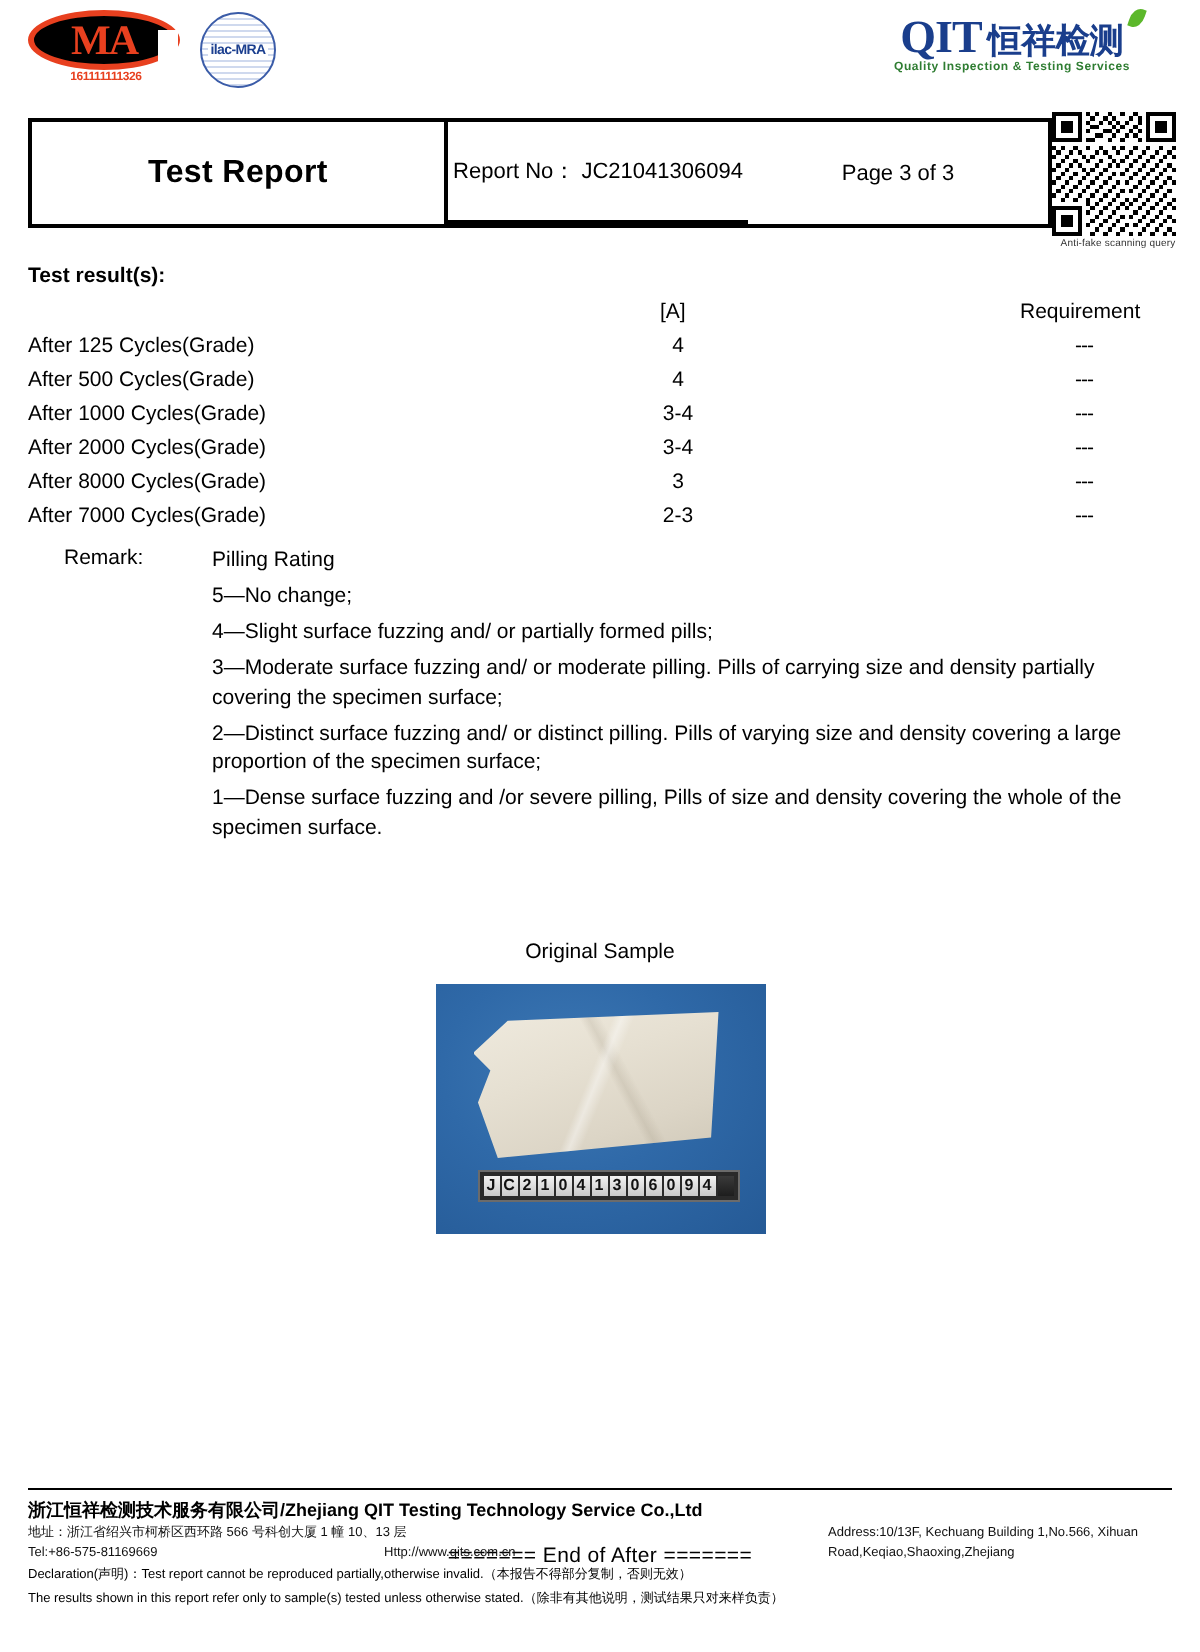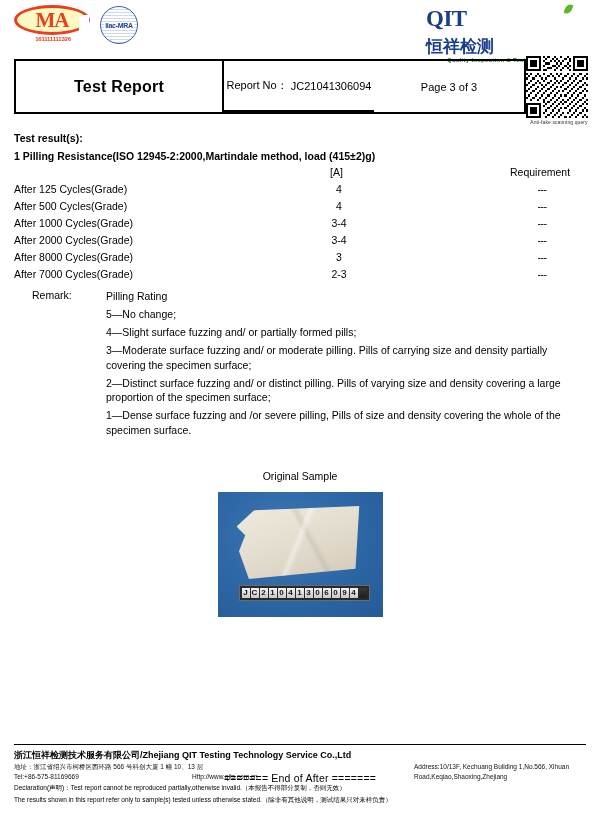--- a/index.html
+++ b/index.html
@@ -22,21 +22,21 @@
     width: 300px; height: 48px;
     display: flex; align-items: flex-start; gap: 8px;
   }
   .cma-wrap { width: 78px; text-align: center; padding-top: 3px; }
   .cma-mark {
     width: 76px; height: 30px;
     border: 3px solid #e8401f;
     border-radius: 50% / 50%;
     position: relative;
     display: flex; align-items: center; justify-content: center;
-    background: #fef9c3;
+    background: #000000;
   }
   .cma-mark span {
     font-family: "Liberation Serif", serif;
     font-weight: bold; font-size: 21px; color: #e8401f;
     letter-spacing: -1px; line-height: 1;
   }
   .cma-mark::after {
     content: ""; position: absolute; right: -2px; top: 7px;
     width: 10px; height: 16px; background: #fff;
   }
@@ -77,21 +77,21 @@
     font-style: italic; font-weight: bold;
     font-size: 17px; color: #3b3f8f; letter-spacing: -0.5px;
   }
   .cnas-text { font-size: 5px; line-height: 1.45; color: #333; padding-top: 1px; }
 
   
   .qit-brand {
     position: absolute; right: 14px; top: 6px;
     text-align: center; width: 160px;
   }
-  .qit-row { display: flex; align-items: baseline; justify-content: center; gap: 3px; flex-direction: column; }
+  .qit-row { display: flex; align-items: baseline; justify-content: center; gap: 3px; }
   .qit-q {
     font-family: "Liberation Serif", serif; font-weight: bold;
     font-size: 23px; color: #1a3e8c; letter-spacing: -0.5px;
     position: relative;
   }
   .qit-leaf {
     position: absolute; right: 14px; top: -2px;
     width: 7px; height: 10px; background: #5cb82b;
     border-radius: 70% 0 70% 0; transform: rotate(18deg);
   }
@@ -480,21 +480,20 @@
         <rect x="26" y="28" width="1" height="1"></rect>
         <rect x="28" y="28" width="1" height="1"></rect>
     </g>
   </svg>
   <div class="qr-cap">Anti-fake scanning query</div>
 </div>
 
 <div class="content">
 
   <div class="sect-title">Test result(s):</div>
-  <div class="test-head">1 Pilling Resistance(ISO 12945-2:2000,Martindale method, load (415±2)g)</div>
 
   <div class="col-head">
     <span class="col-a">[A]</span>
     <span class="col-req">Requirement</span>
   </div>
 
   <div class="rowset">
     <div class="drow">
       <span class="label">After 125 Cycles(Grade)</span>
       <span class="val">4</span>

